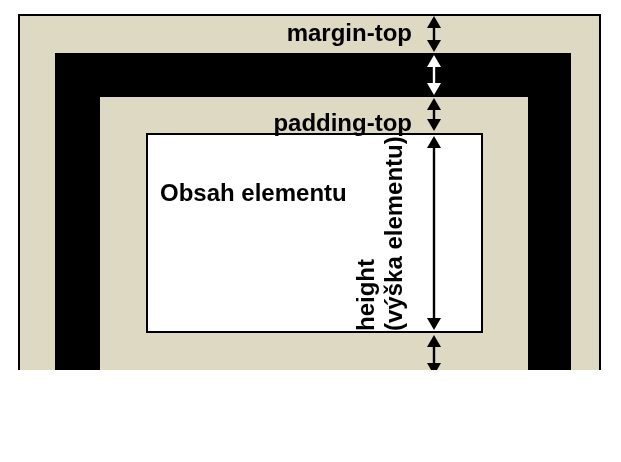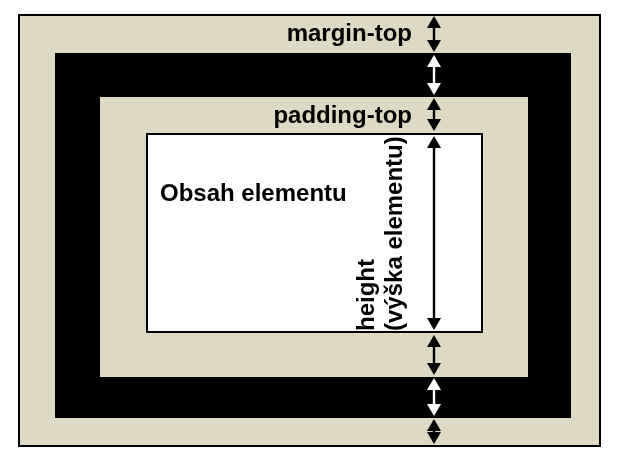--- a/index.html
+++ b/index.html
@@ -6,21 +6,21 @@
     --surface:#DDD9C3;
     --border-band:#000000;
     --content-bg:#FFFFFF;
     --outline:#000000;
     --label-dark:#000000;
     --label-light:#FFFFFF;
   }
   html,body{margin:0;padding:0;background:#fff;}
   #app{
     position:relative;
-    width:621px;height:462px;
+    width:621px;height:370px;
     background:#fff;
     font-family:"Liberation Sans", sans-serif;
     overflow:hidden;
   }
   #app > div, #app > svg{position:absolute;}
   .margin-area{
     left:18px;top:14px;width:583px;height:433px;
     box-sizing:border-box;
     background:var(--surface,#DDD9C3);
     border:2px solid var(--outline,#000);
@@ -43,21 +43,21 @@
     right:209px;
     height:30px;line-height:30px;
     font-size:24px;font-weight:bold;
     color:var(--label-dark,#000);
     white-space:nowrap;
     text-align:right;
   }
   .lbl.light{color:var(--label-light,#fff);}
   #lbl-margin-top{top:18px;}
   #lbl-border-top{top:59px;}
-  #lbl-padding-top{top:100px;}
+  #lbl-padding-top{top:108px;}
   #lbl-padding-bottom{top:341px;}
   #lbl-border-bottom{top:382px;}
   #lbl-margin-bottom{top:416px;}
   .content-label{
     left:160px;top:179px;
     font-size:24px;font-weight:bold;line-height:28px;
     color:var(--label-dark,#000);
     white-space:nowrap;
   }
   .height-label{

